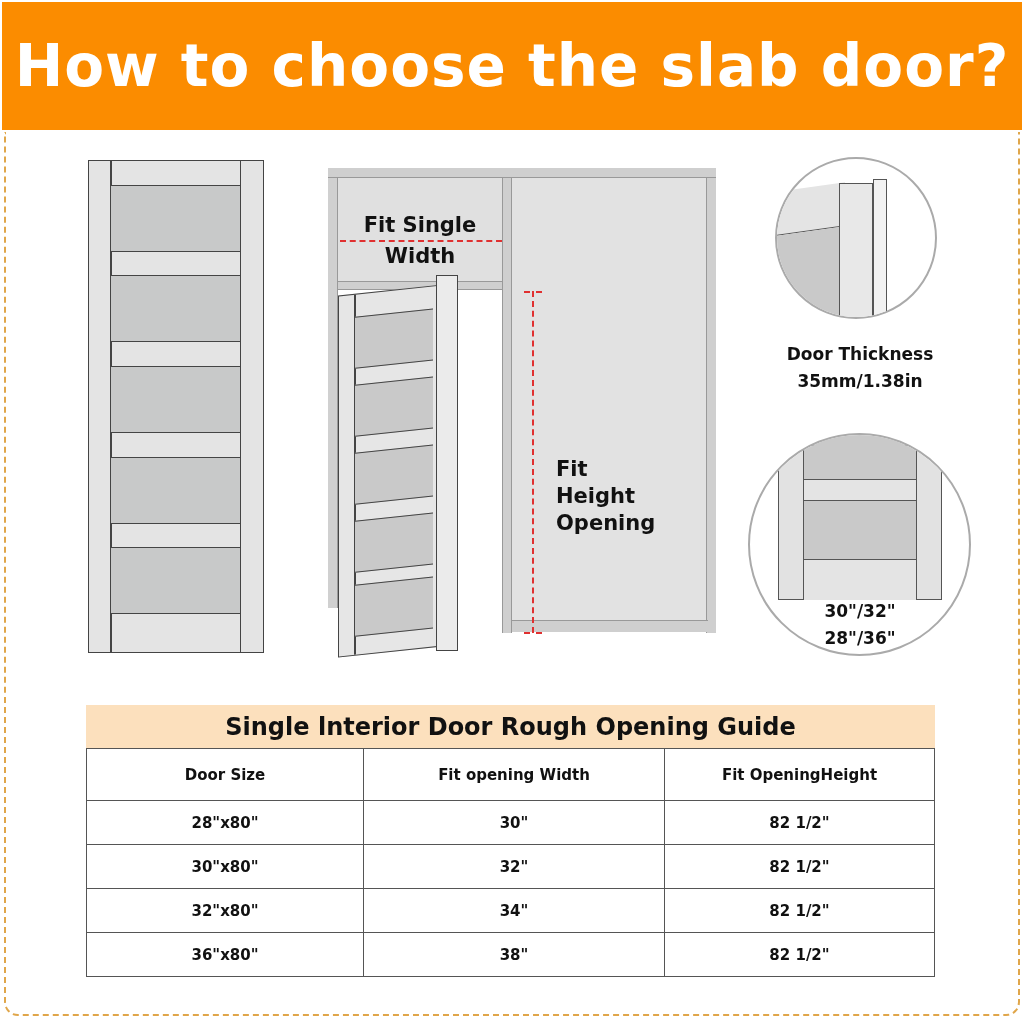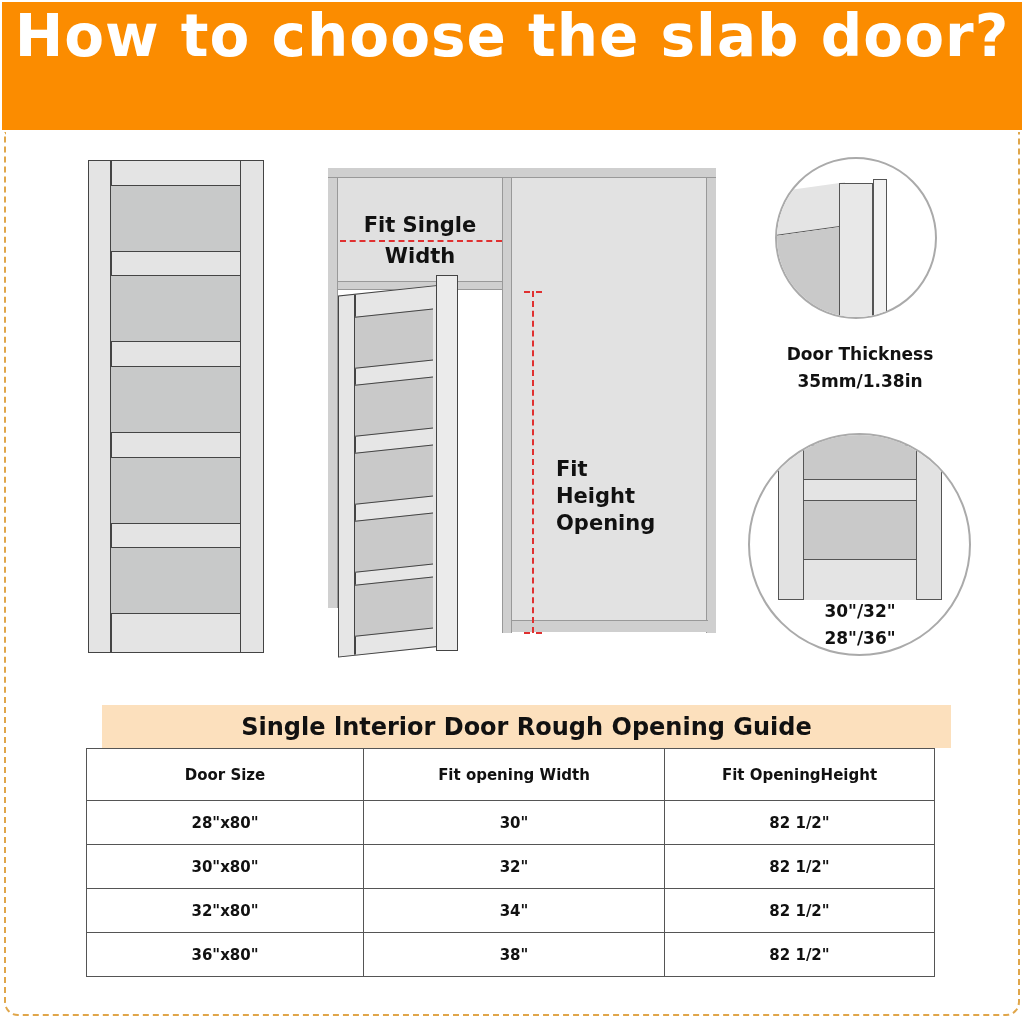--- a/index.html
+++ b/index.html
@@ -1,21 +1,21 @@
 <!DOCTYPE html>
 <html><head>
 <meta charset="utf-8">
 <style>
   * { box-sizing: border-box; margin: 0; padding: 0; }
   html, body { width: 1024px; height: 1019px; background: #ffffff; overflow: hidden; }
   body { position: relative; font-family: "DejaVu Sans", sans-serif; color: #111; }
 
   .header {
     position: absolute; left: 2px; top: 2px; width: 1020px; height: 128px;
-    background: #fb8c00; display: flex; align-items: flex-start; justify-content: center;
+    background: #fb8c00; display: flex; align-items: center; justify-content: center;
   }
   .header h1 {
     color: #fff; font-family: "DejaVu Sans", sans-serif; font-weight: bold;
     font-size: 58px; letter-spacing: 1px;
   }
   .frame {
     position: absolute; left: 4px; top: 132px; width: 1016px; height: 884px;
     border: 2px dashed #e0a64a; border-top: none; border-radius: 0 0 14px 14px;
   }
 
@@ -58,21 +58,21 @@
   .open-door .face .sl { position: absolute; left: 15px; top: 0; bottom: 0; width: 1.5px; background: #444; }
 
   
   .circle { position: absolute; border-radius: 50%; border: 2px solid #aaa; overflow: hidden; background: #fff; }
   .c1 { left: 775px; top: 157px; width: 162px; height: 162px; }
   .c2 { left: 748px; top: 433px; width: 223px; height: 223px; }
   .caption { position: absolute; text-align: center; font-weight: bold; font-size: 17px; line-height: 27px; }
 
   
   .table-title { position: absolute; left: 86px; top: 705px; width: 849px; height: 43px; background: #fce0bd;
-    display: flex; align-items: center; justify-content: center; font-weight: bold; font-size: 24px; margin-left: 16px; }
+    display: flex; align-items: center; justify-content: center; font-weight: bold; font-size: 24px; }
   table { position: absolute; left: 86px; top: 748px; width: 849px; border-collapse: collapse; }
   th, td { border: 1.5px solid #555; text-align: center; font-size: 15px; }
   th { height: 52px; font-weight: bold; }
   td { height: 44px; font-weight: bold; }
 </style>
 </head>
 <body>
 
 <div class="header">
   <h1>How to choose the slab door?</h1>

